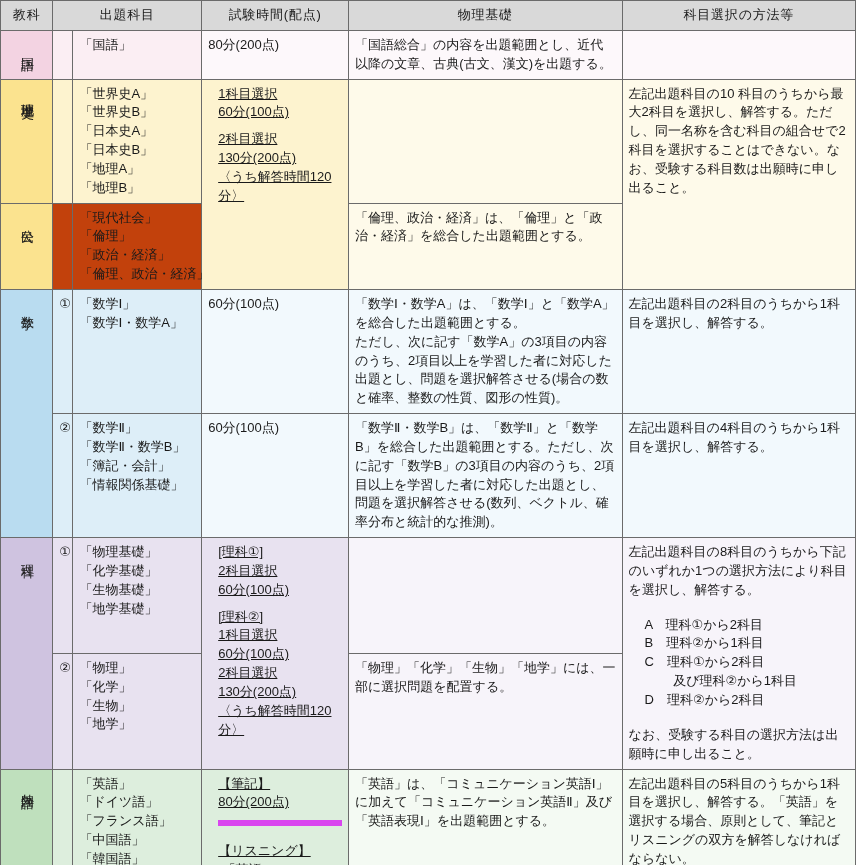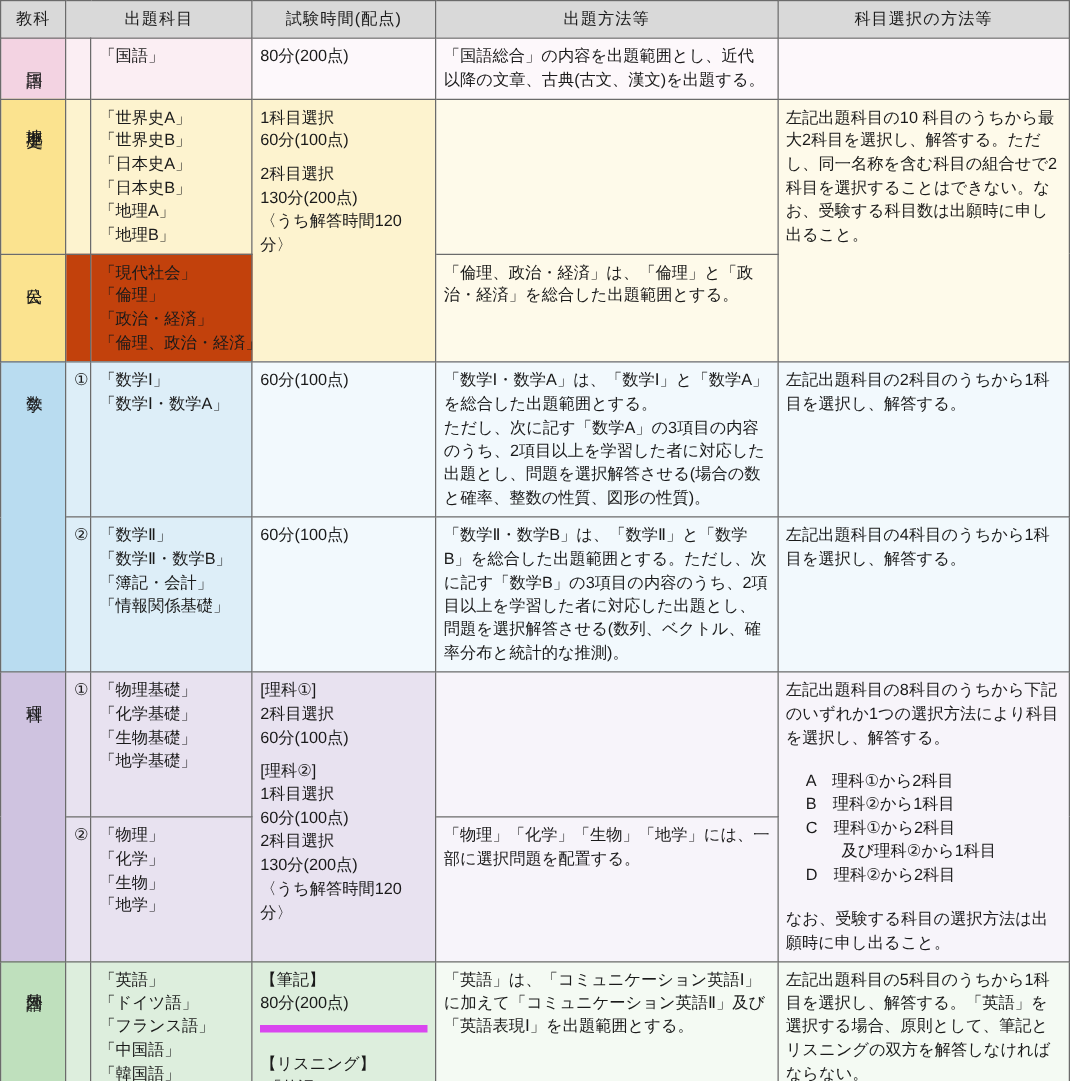--- a/index.html
+++ b/index.html
@@ -65,21 +65,21 @@
     font-size: 11px;
     padding: 2px 0 6px 0;
   }
   .list {
     margin: 0;
     padding: 0;
     list-style: none;
   }
   .list li { white-space: nowrap; }
 
-  .block { margin: 0 0 8px 0; }
+  .block { margin: 0 0 8px 10px; text-decoration: underline; }
   .block:last-child { margin-bottom: 0; }
 
   .sel-list { margin: 16px; padding: 0; list-style: none; }
   .sel-list li { white-space: nowrap; }
   .indent1 { padding-left: 2.2em; display: block; }
 
   
   .t-kokugo   { background: #fbeef3; }
   .t-chireki  { background: #fdf3cf; }
   .t-koumin   { background: #c2410c; }
@@ -111,21 +111,21 @@
     <col class="c-items">
     <col class="c-time">
     <col class="c-method">
     <col class="c-select">
   </colgroup>
   <thead>
     <tr>
       <th colspan="1">教科</th>
       <th colspan="2">出題科目</th>
       <th>試験時間(配点)</th>
-      <th>出題方法等</th>
+      <th>物理基礎</th>
       <th>科目選択の方法等</th>
     </tr>
   </thead>
   <tbody>
 
     <tr>
       <td class="subj-cell head-kokugo">
         <span class="v">国語</span>
       </td>
       <td class="t-kokugo"></td>

